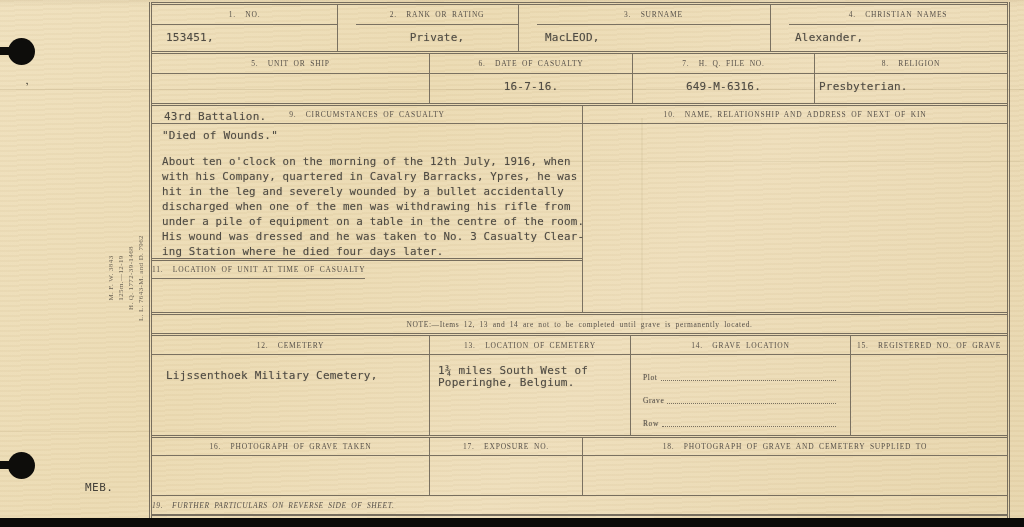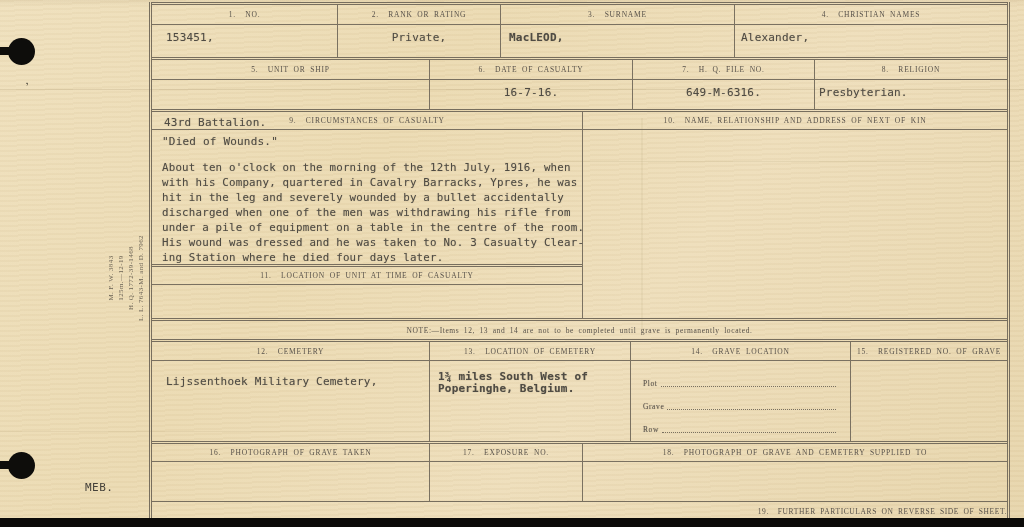--- a/index.html
+++ b/index.html
@@ -63,37 +63,37 @@
   .cell-label.h19 { height:19px; }
   .cell-label.h18 { height:18px; }
   .cell-value {
     flex:1; font-family:"DejaVu Sans Mono", monospace;
     font-size:11px; color:#4f4b43; letter-spacing:.2px;
     text-shadow:0 0 1px rgba(79,75,67,.35);
     padding-top:6px;
   }
   .v-left14 { padding-left:14px; }
   .v-left12 { padding-left:12px;margin-top:30px; }
-  .v-left8  { padding-left:8px;font-weight:bold; }
+  .v-left8  { padding-left:8px; }
   .v-left6  { padding-left:6px; }
   .v-left4  { padding-left:4px; }
   .v-center { text-align:center; }
   .pre { white-space:pre; }
 
   
-  .r1 { height:58px; } .r2 { height:52px; } .r3 { height:209px; }
+  .r1 { height:52px;gap:18px; } .r2 { height:52px; } .r3 { height:209px; }
   .rnote { height:21px; align-items:center; justify-content:center; display:flex; }
-  .r4 { height:102px; } .r5 { height:58px; } .r6 { height:20px; align-items:center; justify-content:flex-end; display:flex; }
+  .r4 { height:102px; } .r5 { height:58px; } .r6 { height:20px; align-items:center; justify-content:flex-start; display:flex;font-style:italic; }
 
   .circumstances-quote { margin-top:5px; }
   .circumstances-body { margin-top:12px; line-height:15px; font-size:10.8px; }
   .box9-content { padding:0 6px 0 10px; }
   .box9-wrap { display:flex; flex-direction:column; height:100%; }
   .box9-main { height:134px; }
-  .box11 { border-top:3px double #776e5e; flex:1; display:flex; flex-direction:column; }
+  .box11 { border-top:3px double #776e5e; flex:1; display:flex; flex-direction:row; }
 
   .note-text, .footer-text {
     font-size:7.5px; letter-spacing:.6px; word-spacing:2px; color:#57514a; white-space:pre;
   }
 
   .grave-content { padding:4px 14px 6px 12px; display:flex; flex-direction:column; }
   .grave-row { display:flex; align-items:flex-end; height:23px; }
   .grave-row-label { font-family:"Liberation Serif", serif; font-size:7.5px; letter-spacing:.6px; color:#57514a; }
   .leader { flex:1; border-bottom:1px dotted #7a7161; margin-left:3px; margin-bottom:1px; }
 

